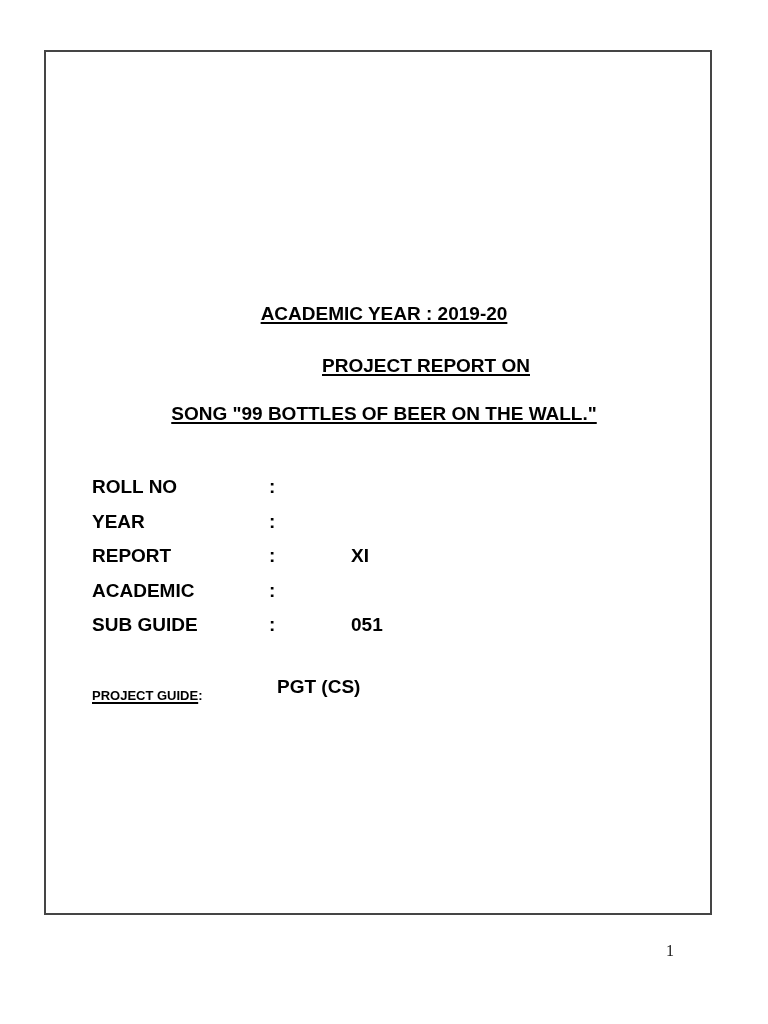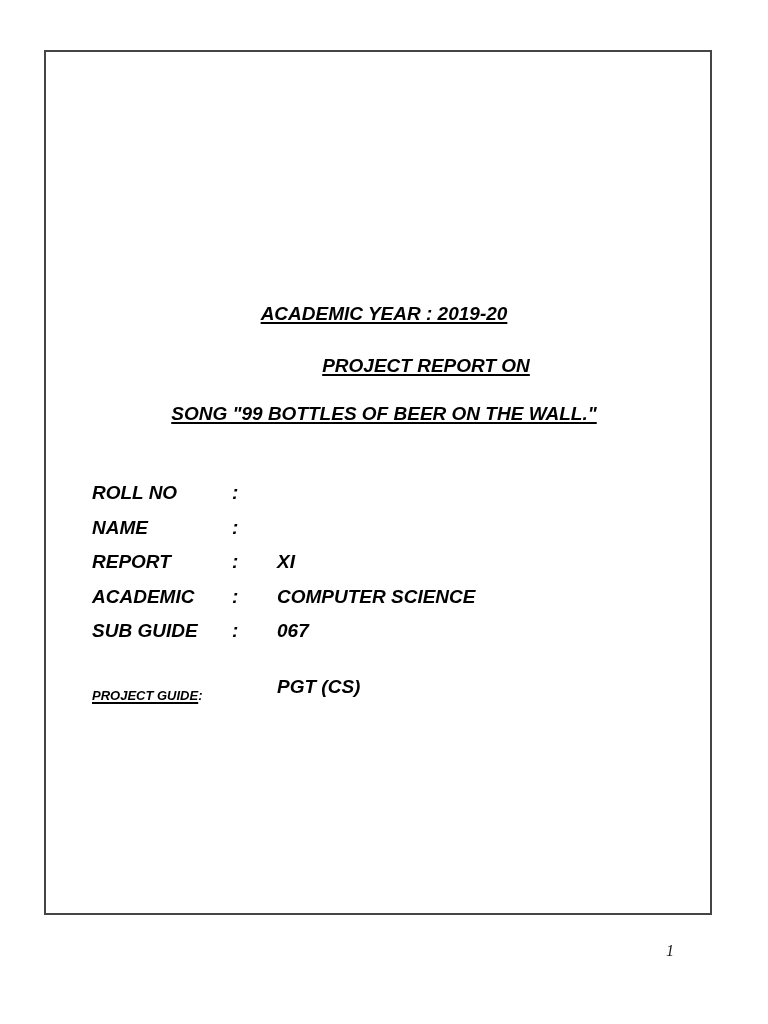--- a/index.html
+++ b/index.html
@@ -1,20 +1,20 @@
 <!DOCTYPE html>
 <html style="--border-color: #454545; --text-color: #000000; --page-bg: #ffffff;"><head>
 <meta charset="utf-8">
 <style>
   :root {
     --border-color: #454545;
     --text-color: #000000;
     --page-bg: #ffffff;
   }
-  * { box-sizing: border-box; font-style: italic; }
+  * { box-sizing: border-box; }
   html, body { margin: 0; padding: 0; }
   body {
     width: 768px;
     height: 1024px;
     background: var(--page-bg);
     font-family: "Liberation Sans", sans-serif;
     color: var(--text-color);
     position: relative;
     overflow: hidden;
   }
@@ -48,21 +48,22 @@
     position: absolute;
     left: 92px;
     top: 476px;
     font-size: 19px;
     font-weight: bold;
     line-height: 22px;
   }
   .detail-row {
     display: flex;
     height: 34.5px;
-    align-items: center;
+    align-items: flex-start;
+    gap: 37px;
   }
   .detail-label { width: 140px; white-space: pre; }
   .detail-colon { width: 45px; }
   .detail-value { white-space: pre; }
   .guide-heading {
     position: absolute;
     left: 92px;
     top: 685px;
     font-size: 13px;
     font-weight: bold;
@@ -108,38 +109,37 @@
 
   <div class="heading heading-song">SONG "99 BOTTLES OF BEER ON THE WALL."</div>
 
   <div class="details">
     <div class="detail-row">
       <span class="detail-label">ROLL NO</span>
       <span class="detail-colon">:</span>
       <span class="detail-value"></span>
     </div>
     <div class="detail-row">
-      <span class="detail-label">NAME</span>
+      <span class="detail-label">YEAR</span>
       <span class="detail-colon">:</span>
       <span class="detail-value"></span>
     </div>
     <div class="detail-row">
       <span class="detail-label">REPORT</span>
       <span class="detail-colon">:</span>
       <span class="detail-value">XI</span>
     </div>
     <div class="detail-row">
       <span class="detail-label">ACADEMIC</span>
       <span class="detail-colon">:</span>
-      <span class="detail-value">COMPUTER SCIENCE</span>
     </div>
     <div class="detail-row">
       <span class="detail-label">SUB GUIDE</span>
       <span class="detail-colon">:</span>
-      <span class="detail-value">067</span>
+      <span class="detail-value">051</span>
     </div>
   </div>
 
   <div class="guide-heading"><span class="underlined">PROJECT GUIDE</span><span>:</span></div>
 
   <div class="guide-value">PGT (CS)</div>
 
   <div class="page-number">1</div>
 
 </div>

